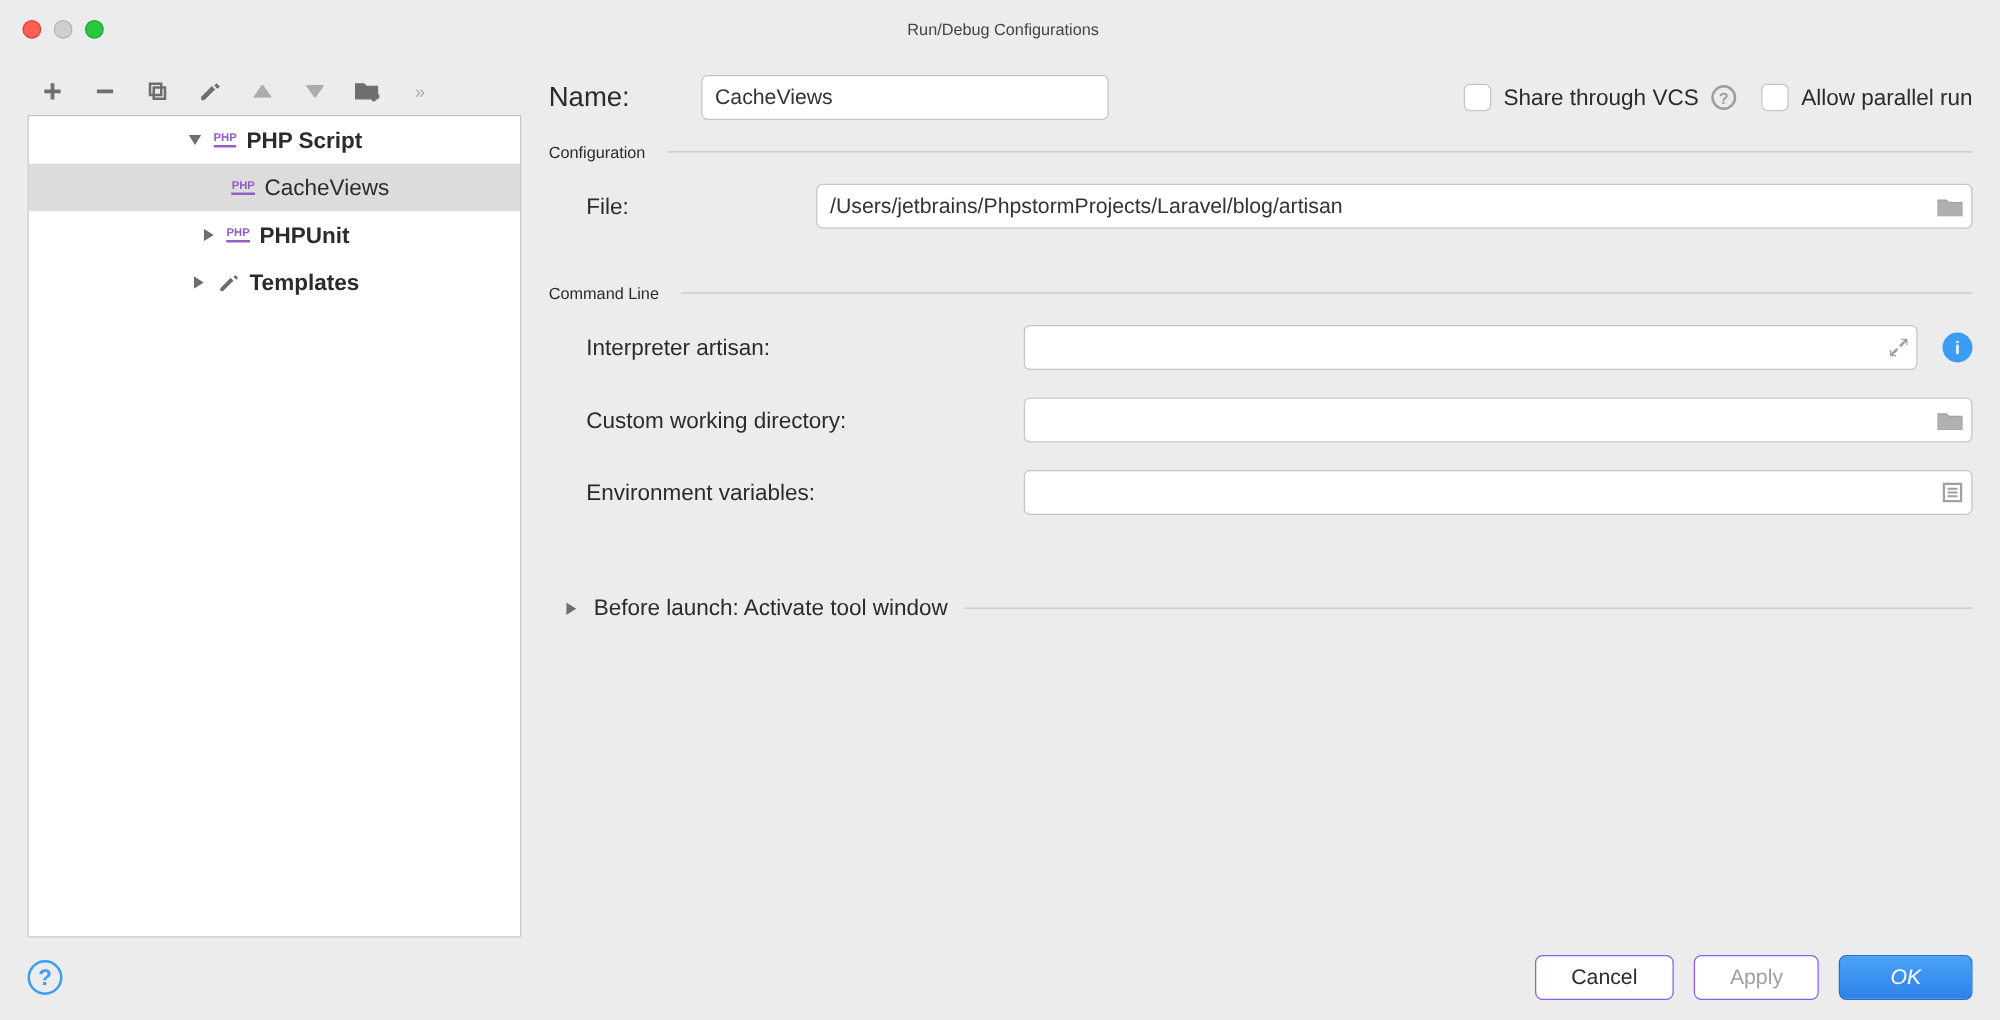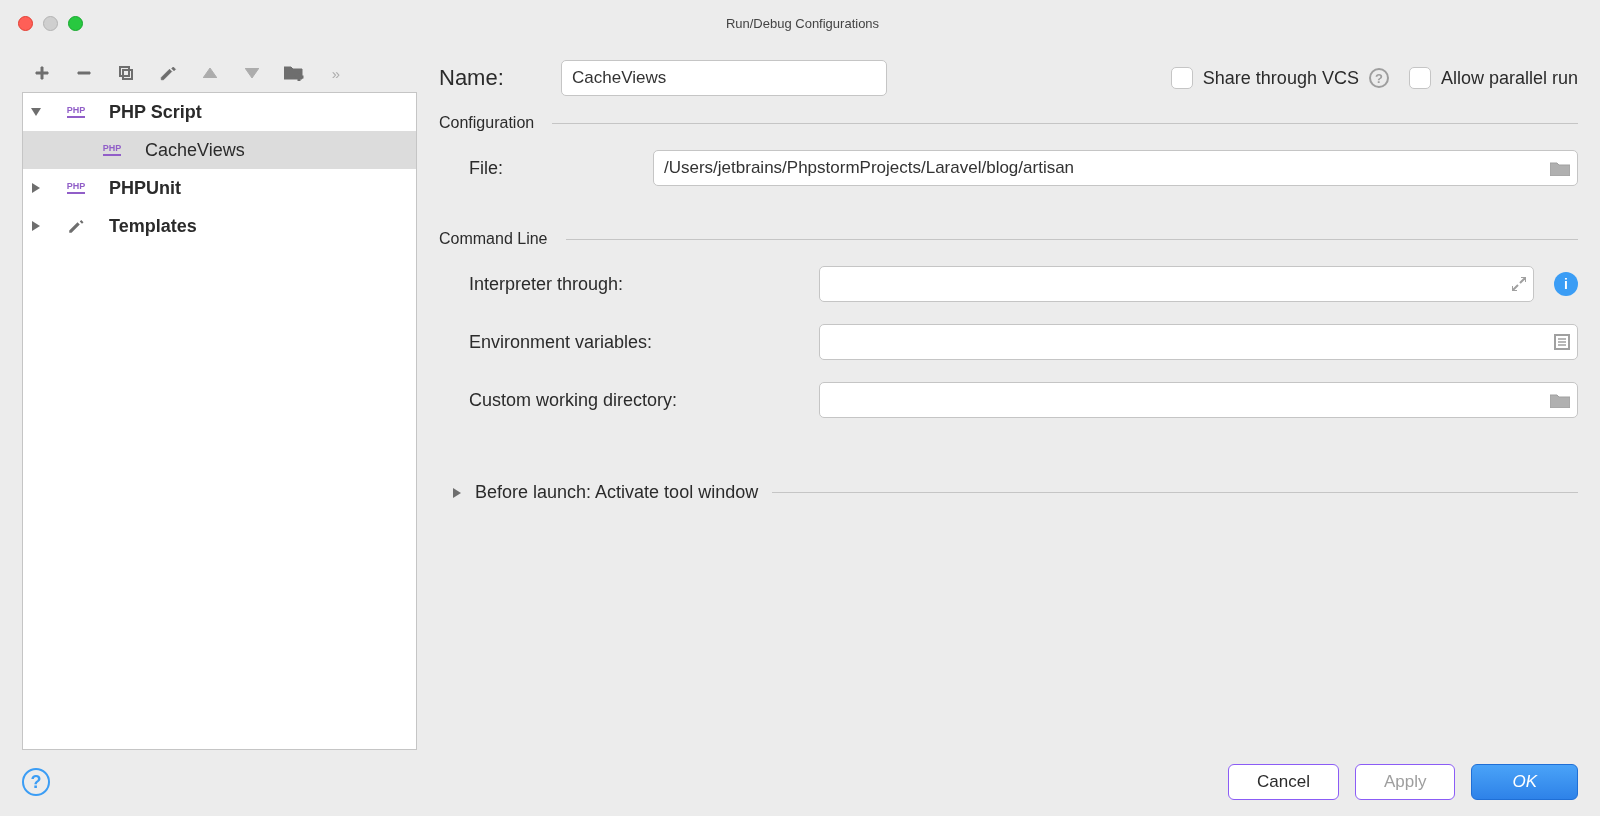--- a/index.html
+++ b/index.html
@@ -56,21 +56,21 @@
       display:flex; align-items:center; justify-content:center;
     }
     .tb-icon.dim { opacity: 0.5; }
 
     .tree {
       flex: 1;
       border: 1px solid #c5c5c5;
       background: #fff;
       overflow: auto;
     }
-    .tree-row { display: flex; align-items: center; height: 38px; padding: 0 6px; gap: 22px; font-size: 18px; }
+    .tree-row { display: flex; align-items: center; height: 38px; padding: 0 6px; gap: 6px; font-size: 18px; justify-content: center; }
     .tree-row.selected { background: #dcdcdc; }
     .tree-row .arrow { width: 14px; display:flex; align-items:center; justify-content:center; fill:#6e6e6e;}
     .tree-row .ic { width: 22px; display:flex; align-items:center; justify-content:center; }
     .tree-row.bold .label { font-weight: 700; }
     .indent { width: 50px; }
     .php-icon { font-size: 9px; font-weight: 700; color: #915ec8; border-bottom: 2px solid #915ec8; padding-bottom:1px; line-height:1; }
     .wrench-icon { fill:#6e6e6e; }
 
     
     .right-pane { flex: 1; display: flex; flex-direction: column; gap: 18px; padding-top: 2px; }
@@ -85,21 +85,21 @@
     .name-input { width: 326px; }
 
     .cb-wrap { display: flex; align-items: center; gap: 10px; }
     .checkbox { width: 22px; height: 22px; border: 1px solid #c5c5c5; border-radius: 5px; background:#fff; }
     .help-circle {
       width: 20px; height: 20px; border: 2px solid #9e9e9e; border-radius: 50%;
       display: inline-flex; align-items:center; justify-content:center; color:#9e9e9e;
       font-size: 13px; font-weight:700;
     }
 
-    .section-title { display: flex; align-items: center; gap: 18px; font-size: 16px; color: #2b2b2b; }
+    .section-title { display: flex; align-items: center; gap: 18px; font-size: 13px; color: #2b2b2b; }
     .section-title .line { flex: 1; height: 1px; background: #c5c5c5; }
 
     .form-section { display: flex; flex-direction: column; gap: 22px; padding-left: 30px; }
     .form-row { display: flex; align-items: center; gap: 20px; }
     .form-row .row-label { width: 164px; font-size: 18px; }
     .form-section.cmd .row-label { width: 330px; }
     .input-wrap { position: relative; display:flex; flex:1; }
     .input-wrap .text-input { width: 100%; }
     .suffix-icon { position: absolute; right: 8px; top: 50%; transform: translateY(-50%); display:flex; gap:8px; fill:#a0a0a0; stroke:#a0a0a0; }
 
@@ -269,54 +269,54 @@
 
       <div style="height:8px"></div>
 
       <div class="section-title">
         <span>Command Line</span>
           <div class="line"></div>
       </div>
 
       <div class="form-section cmd">
         <div class="form-row">
-          <span class="row-label">Interpreter through:</span>
+          <span class="row-label">Interpreter artisan:</span>
           <div class="input-wrap">
             <input class="text-input" value="" style="">
             <span class="suffix-icon">
                 <svg width="14" height="14" viewBox="0 0 14 14">
                   <path d="M0 14L6 8M8 6L14 0M14 0h-5M14 0v5M0 14h5M0 14v-5" stroke="#a0a0a0" stroke-width="2" fill="none"></path>
                 </svg>
               </span>
           </div>
           <div class="info-btn">i</div>
         </div>
         <div class="form-row">
+          <span class="row-label">Custom working directory:</span>
+          <div class="input-wrap">
+            <input class="text-input" value="" style="">
+            <span class="suffix-icon">
+              <svg width="20" height="16" viewBox="0 0 20 16">
+                  <path d="M0 3h7l2 2h11v11H0z" fill="#b0b0b0"></path>
+                </svg>
+            </span>
+          </div>
+        </div>
+        <div class="form-row">
           <span class="row-label">Environment variables:</span>
           <div class="input-wrap">
             <input class="text-input" value="" style="">
             <span class="suffix-icon">
               <svg width="16" height="16" viewBox="0 0 16 16">
                   <rect x="1" y="1" width="14" height="14" fill="none" stroke="#a0a0a0" stroke-width="2"></rect>
                   <path d="M4 5h8M4 8h8M4 11h8" stroke="#a0a0a0" stroke-width="1.5"></path>
                 </svg>
             </span>
           </div>
         </div>
-        <div class="form-row">
-          <span class="row-label">Custom working directory:</span>
-          <div class="input-wrap">
-            <input class="text-input" value="" style="">
-            <span class="suffix-icon">
-              <svg width="20" height="16" viewBox="0 0 20 16">
-                  <path d="M0 3h7l2 2h11v11H0z" fill="#b0b0b0"></path>
-                </svg>
-            </span>
-          </div>
-        </div>
       </div>
 
       <div style="height:28px"></div>
 
       <div class="before-launch">
         <span>
             <svg width="8" height="10" viewBox="0 0 8 10">
               <path d="M0 0v10l8-5z" fill="#6e6e6e"></path>
             </svg>
           </span>

